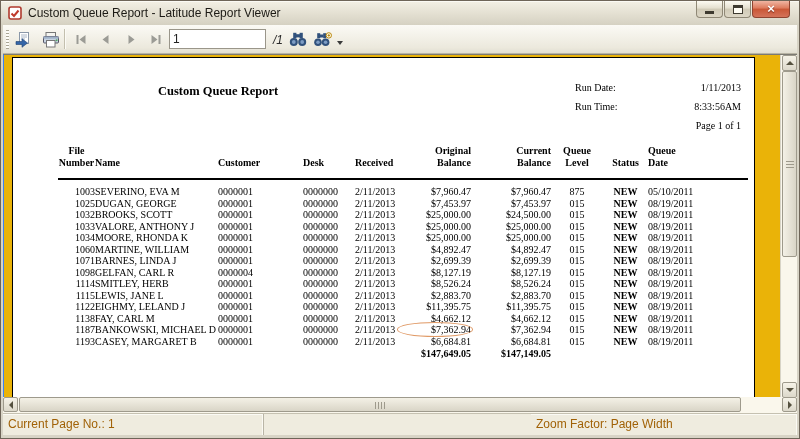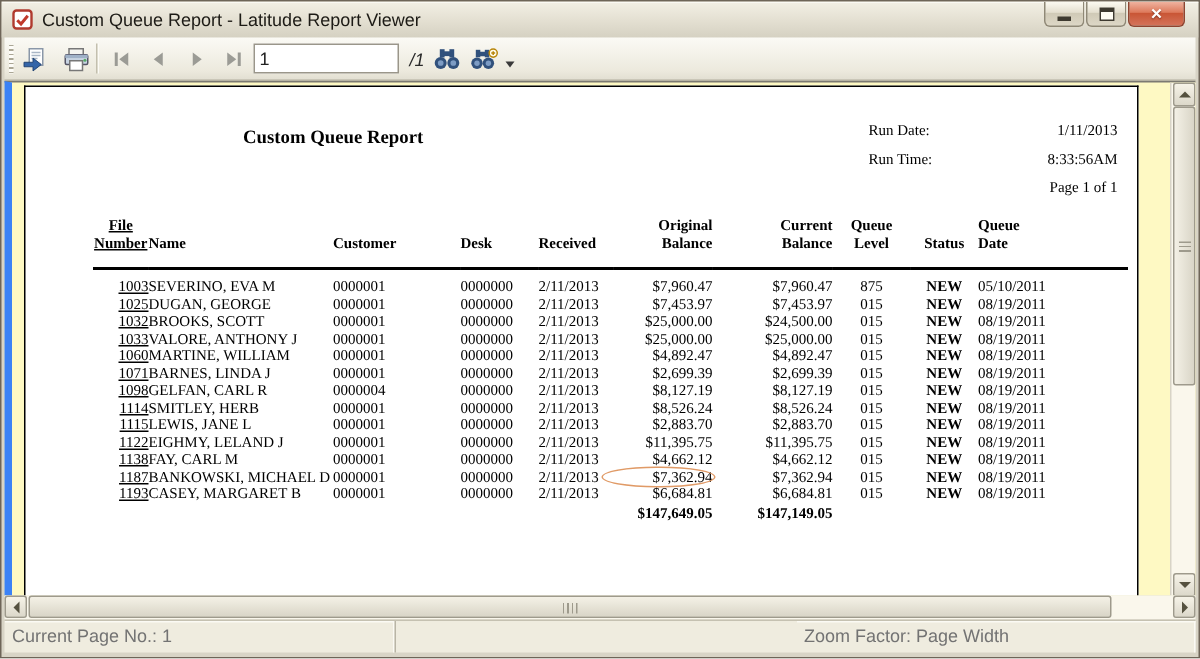--- a/index.html
+++ b/index.html
@@ -29,38 +29,38 @@
     background:repeating-linear-gradient(180deg,#aaa695 0 1px,#fdfcf8 1px 3px); }
   .tb-btn { position:absolute; top:3px; width:24px; height:23px; display:flex; align-items:center; justify-content:center; }
   .tb-sep { position:absolute; top:4px; width:2px; height:20px; border-left:1px solid #c3bfae; border-right:1px solid #fcfbf6; }
   .page-input { position:absolute; left:166px; top:4px; width:97px; height:20px; border:1px solid #9a968a;
     background:#fff; font-family:"Liberation Sans",sans-serif; font-size:12px; padding:0 3px; color:#222; }
   .page-count { position:absolute; left:270px; top:8px; font-size:12px; color:#2a2a2a; font-style:italic; }
   .caret-down { position:absolute; left:334px; top:16px; width:0; height:0;
     border-left:3px solid transparent; border-right:3px solid transparent; border-top:4px solid #3a3a3a; }
 
   
-  .viewer { position:absolute; top:53px; left:2px; width:794px; height:343px; background:#fef9c3;
-    border-top:1px solid #7c7a72; border-left:5px solid #3b82f6; overflow:hidden; }
+  .viewer { position:absolute; top:53px; left:2px; width:794px; height:343px; background:#eab308;
+    border-top:1px solid #7c7a72; border-left:1px solid #3b82f6; overflow:hidden; }
   .page { position:absolute; left:8px; top:2px; width:743px; height:341px; background:#fff;
     border:1px solid #000; border-bottom:none; font-family:"Liberation Serif","DejaVu Serif",serif; color:#000; }
 
   .report-title { position:absolute; left:145px; top:26px; font-size:12.5px; font-weight:bold; }
   .run-info { position:absolute; top:24px; right:13px; font-size:10px; }
   .run-row { height:19px; text-align:right; }
   .run-label { display:inline-block; width:78px; text-align:left; }
   .run-value { display:inline-block; width:88px; text-align:right; }
 
   .report-table { position:absolute; left:45px; top:87px; width:690px; border-collapse:collapse; table-layout:fixed;
     font-family:"Liberation Serif","DejaVu Serif",serif; }
   .report-table th { font-size:10px; font-weight:bold; line-height:11.5px; vertical-align:bottom;
     padding:0 0 10px 0; border-bottom:2px solid #000; }
   .report-table td { font-size:10px; line-height:11.5px; padding:0; white-space:nowrap; }
   .report-table tbody.data-rows tr:first-child td { padding-top:6px; }
-  .col-file_number { text-align:right; padding-right:2px;text-decoration:underline; }
+  .col-file_number { text-align:right; padding-right:2px; }
   th.col-file_number { text-align:center; padding-right:0; }
   .col-name { text-align:left; padding-left:2px; }
   .col-customer { text-align:left; padding-left:3px; }
   .col-desk { text-align:left; padding-left:2px; }
   .col-received { text-align:left; padding-left:3px;margin-left:48px; }
   .col-original_balance, .col-current_balance { text-align:right; padding-right:2px; }
   .col-queue_level { text-align:center; }
   .col-status { text-align:center;font-weight:bold; }
   .col-queue_date { text-align:left; padding-left:10px; }
   .clip { display:inline-block; width:40px; overflow:hidden; white-space:nowrap; vertical-align:top; }
@@ -87,21 +87,21 @@
   .hscroll .scroll-btn { top:0; height:15px; }
   .hscroll .scroll-btn.left { left:0; }
   .hscroll .scroll-btn.right { left:auto; right:0; }
   .hthumb { position:absolute; left:16px; top:0; width:722px; height:15px; border:1px solid #9e9a8c; border-radius:2px;
     background:linear-gradient(#f4f1e6,#d9d5c7); }
   .hgrip { position:absolute; top:4px; left:50%; margin-left:-5px; width:10px; height:7px;
     background:repeating-linear-gradient(90deg,#9e9a8c 0 1px,transparent 1px 3px); }
 
   
   .statusbar { position:absolute; top:412px; left:2px; width:794px; height:22px; background:#efecdf;
-    border-top:1px solid #c5c1b1; display:flex; font-size:12px; color:#737373; }
+    border-top:1px solid #c5c1b1; display:flex; font-size:12px; color:#a16207; }
   .sb-pane { height:100%; line-height:20px; padding-left:5px; border-right:1px solid #b9b5a6;
     box-shadow:inset -1px 0 #fbfaf4, inset 0 1px #fbfaf4; white-space:nowrap; overflow:hidden; }
   .sb1 { width:261px; }
   .sb2 { width:267px;margin-top:40px; }
   .sb3 { flex:1; border-right:none; }
 </style>
 </head>
 <body>
 
 <div class="window">
@@ -291,20 +291,32 @@
               <td class="col-customer">0000001</td>
               <td class="col-desk">0000000</td>
               <td class="col-received"><span class="clip">2/11/2013</span></td>
               <td class="col-original_balance">$25,000.00</td>
               <td class="col-current_balance">$25,000.00</td>
               <td class="col-queue_level">015</td>
               <td class="col-status">NEW</td>
               <td class="col-queue_date">08/19/2011</td>
             </tr>
             <tr>
+              <td class="col-file_number">1034</td>
+              <td class="col-name">MOORE, RHONDA K</td>
+              <td class="col-customer">0000001</td>
+              <td class="col-desk">0000000</td>
+              <td class="col-received"><span class="clip">2/11/2013</span></td>
+              <td class="col-original_balance">$25,000.00</td>
+              <td class="col-current_balance">$25,000.00</td>
+              <td class="col-queue_level">015</td>
+              <td class="col-status">NEW</td>
+              <td class="col-queue_date">08/19/2011</td>
+            </tr>
+            <tr>
               <td class="col-file_number">1060</td>
               <td class="col-name">MARTINE, WILLIAM</td>
               <td class="col-customer">0000001</td>
               <td class="col-desk">0000000</td>
               <td class="col-received"><span class="clip">2/11/2013</span></td>
               <td class="col-original_balance">$4,892.47</td>
               <td class="col-current_balance">$4,892.47</td>
               <td class="col-queue_level">015</td>
               <td class="col-status">NEW</td>
               <td class="col-queue_date">08/19/2011</td>

